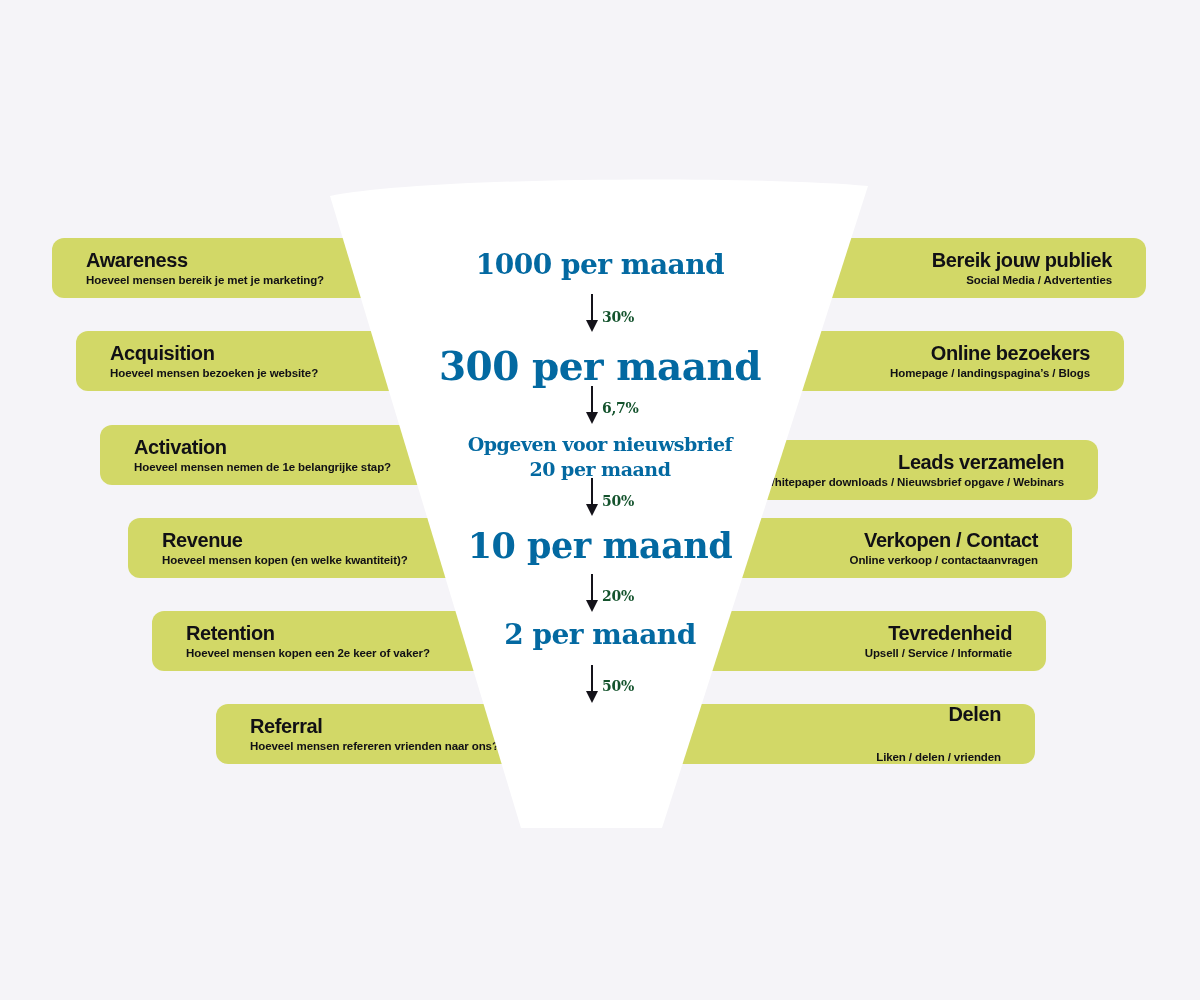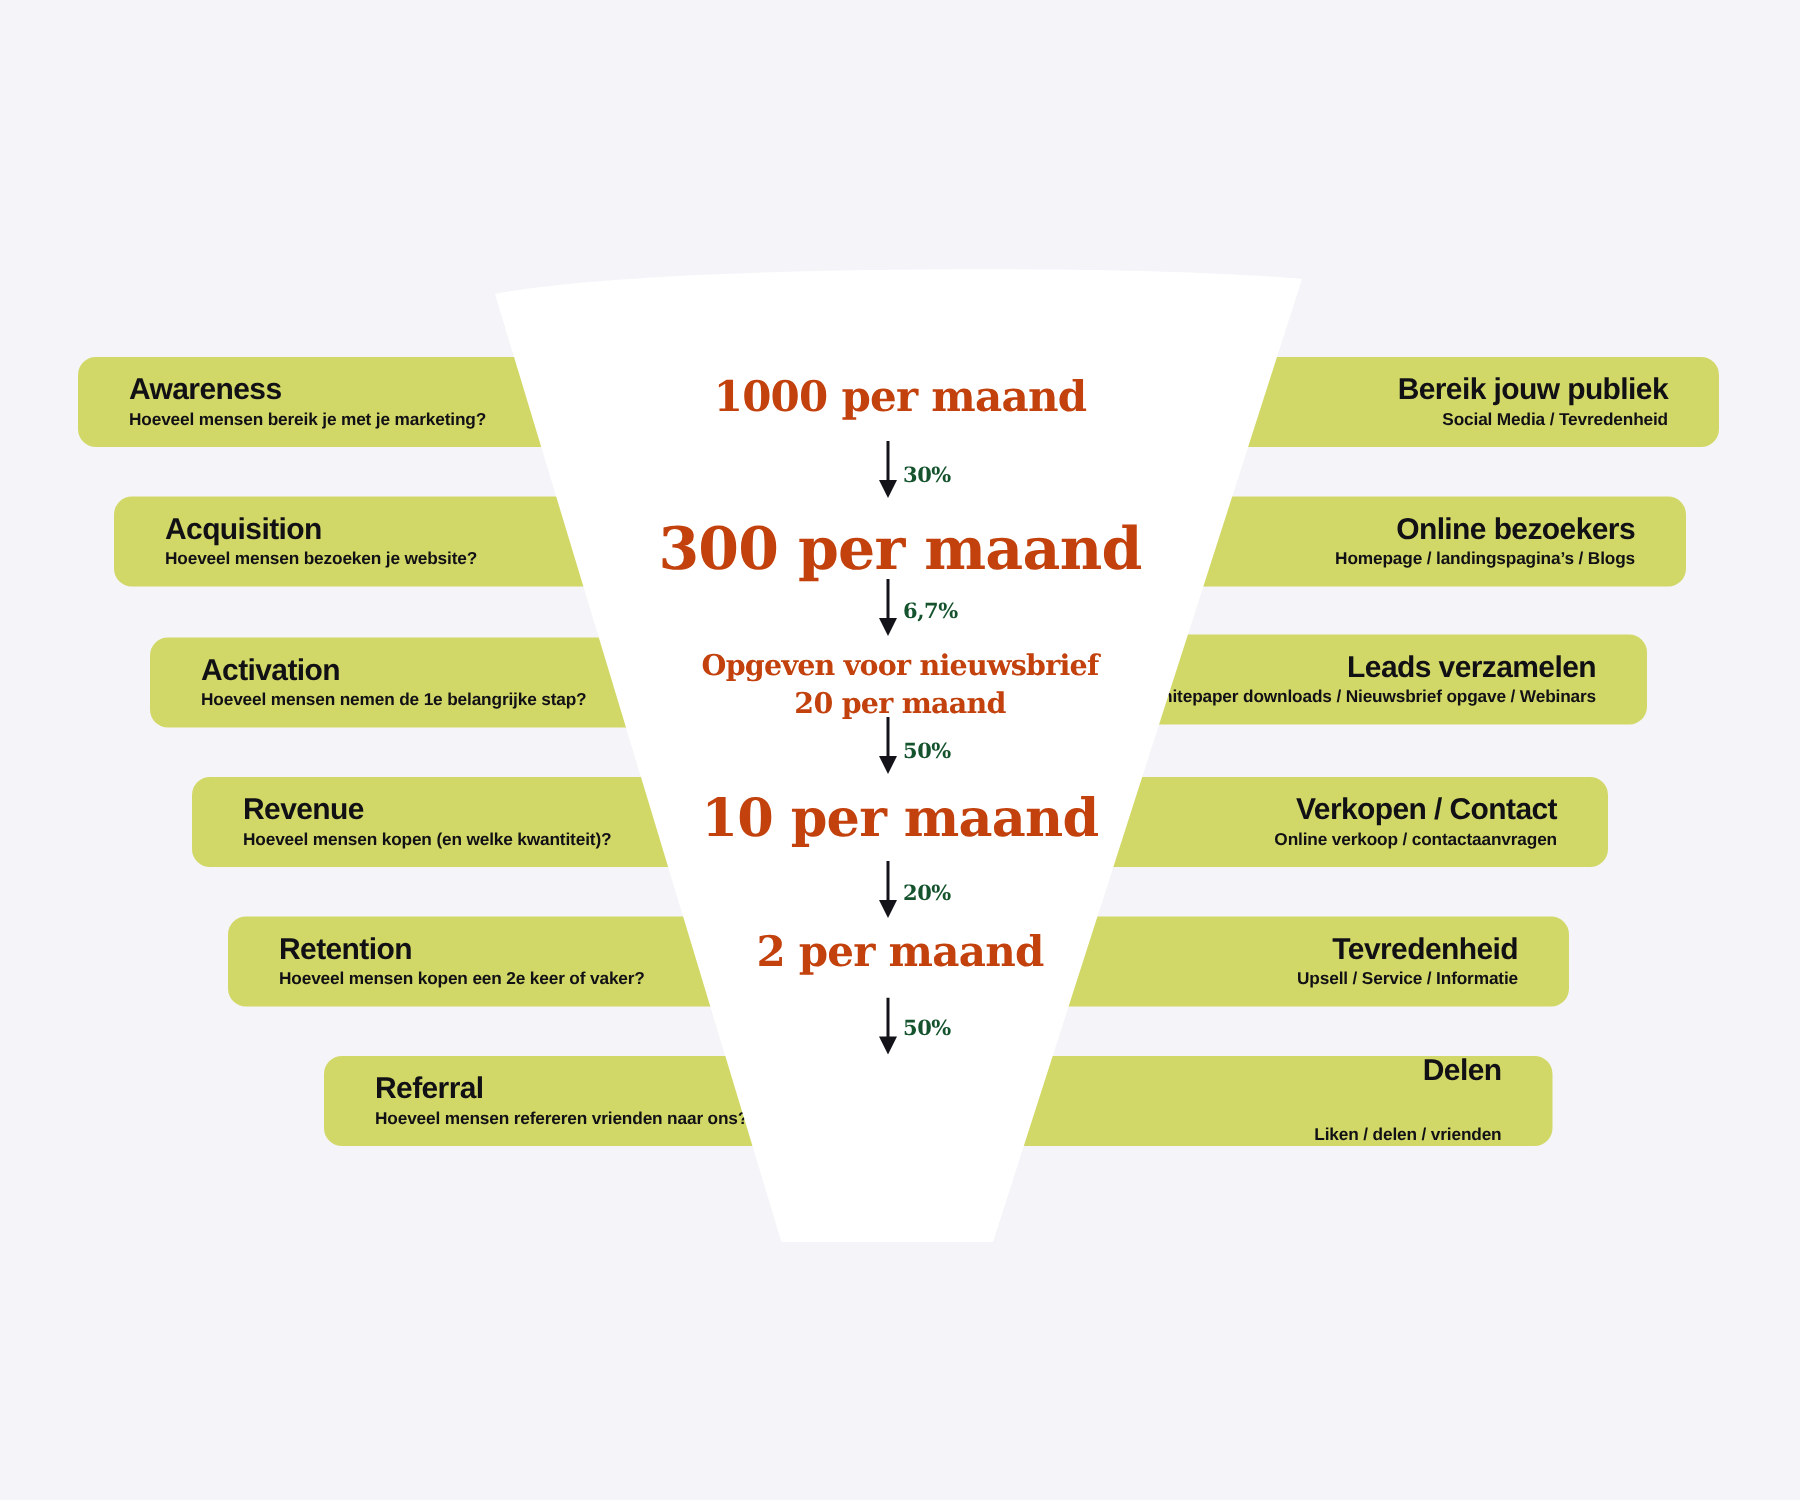--- a/index.html
+++ b/index.html
@@ -49,21 +49,21 @@
   }
 
   
   .center {
     position:absolute;
     left:0;
     width:1200px;
     text-align:center;
     font-family:"DejaVu Serif", "Liberation Serif", serif;
     font-weight:bold;
-    color:#c2410c;
+    color:#0369a1;
     letter-spacing:-0.5px;
     white-space:pre-line;
   }
   .pct {
     position:absolute;
     font-family:"DejaVu Serif", "Liberation Serif", serif;
     font-weight:bold;
     color:#14532d;
     font-size:14px;
     letter-spacing:-0.3px;
@@ -95,27 +95,27 @@
     <span class="bar-title">Retention</span>
     <span class="bar-sub">Hoeveel mensen kopen een 2e keer of vaker?</span>
   </div>
   <div class="bar left" style="left:180px; top:704px; width:385px;margin-left:36px;">
     <span class="bar-title">Referral</span>
     <span class="bar-sub">Hoeveel mensen refereren vrienden naar ons?</span>
   </div>
 
   <div class="bar right" style="left:761px; top:238px; width:385px;">
     <span class="bar-title">Bereik jouw publiek</span>
-    <span class="bar-sub">Social Media / Tevredenheid</span>
+    <span class="bar-sub">Social Media / Advertenties</span>
   </div>
   <div class="bar right" style="left:739px; top:331px; width:385px;">
     <span class="bar-title">Online bezoekers</span>
     <span class="bar-sub">Homepage / landingspagina’s / Blogs</span>
   </div>
-  <div class="bar right" style="left:713px; top:423px; width:385px;">
+  <div class="bar right" style="left:713px; top:440px; width:385px;">
     <span class="bar-title">Leads verzamelen</span>
     <span class="bar-sub">Whitepaper downloads / Nieuwsbrief opgave / Webinars</span>
   </div>
   <div class="bar right" style="left:687px; top:518px; width:385px;">
     <span class="bar-title">Verkopen / Contact</span>
     <span class="bar-sub">Online verkoop / contactaanvragen</span>
   </div>
   <div class="bar right" style="left:661px; top:611px; width:385px;">
     <span class="bar-title">Tevredenheid</span>
     <span class="bar-sub">Upsell / Service / Informatie</span>

